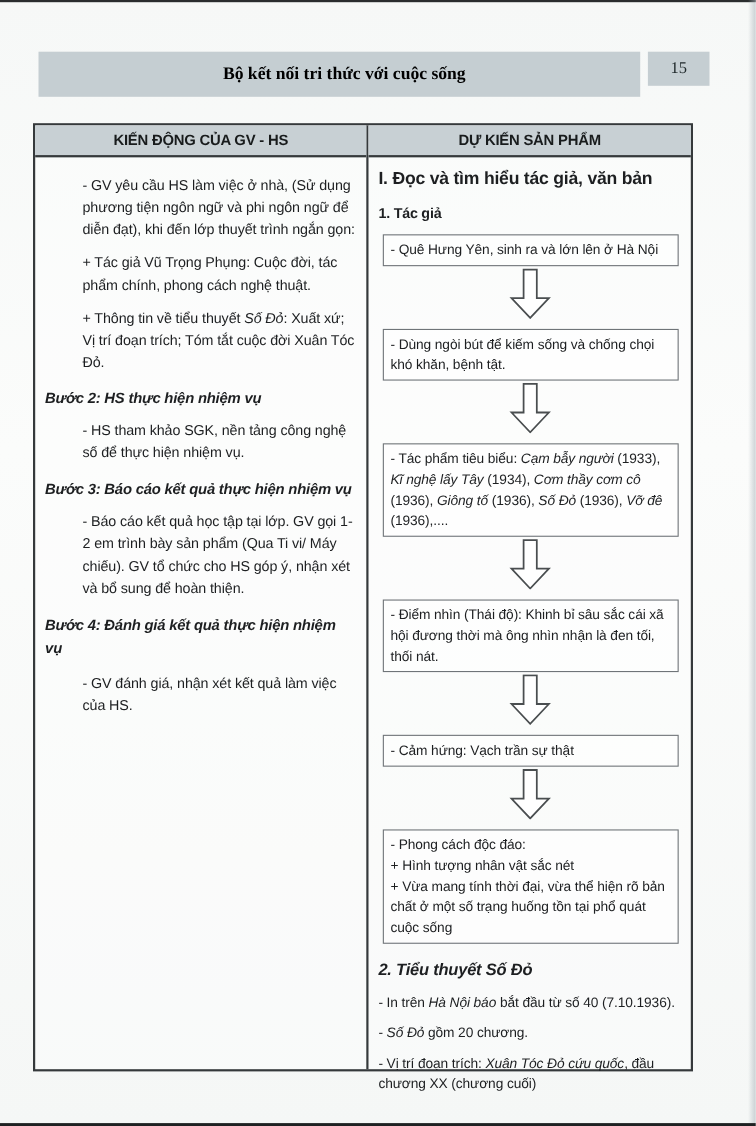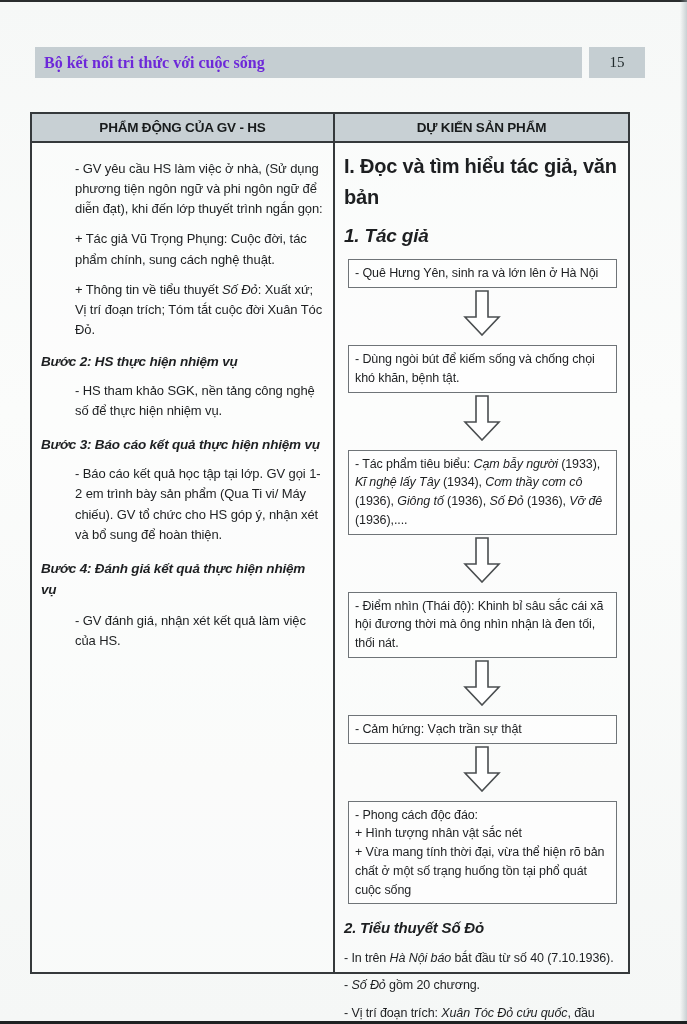--- a/index.html
+++ b/index.html
@@ -11,23 +11,23 @@
     color:#1d1f21;
     overflow:hidden;
   }
   .edge-top { position:absolute; top:0; left:0; width:100%; height:2px; background:#2a2d2e; }
   .edge-bottom { position:absolute; bottom:0; left:0; width:100%; height:3px; background:#1e2122; }
   .edge-right-shadow { position:absolute; top:0; right:0; width:7px; height:100%;
     background:linear-gradient(90deg, rgba(180,190,195,0) 0%, rgba(165,176,182,.55) 100%); }
 
   
   .running-head {
-    position:absolute; left:35px; top:47px; width:547px; height:31px;
+    position:absolute; left:35px; top:47px; width:547px; height:41px;
     background:#c5ced2; display:flex; align-items:center; padding-left:9px;
-    font-family:"Liberation Serif", serif; font-weight:bold; font-size:16px; color:#6d28d9;
+    font-family:"Liberation Serif", serif; font-weight:bold; font-size:16px; color:#000000;justify-content:center;
   }
   .page-num {
     position:absolute; left:589px; top:47px; width:56px; height:31px;
     background:#c5ced2; display:flex; align-items:center; justify-content:center;
     font-family:"Liberation Serif", serif; font-size:15px; color:#20292b;
   }
 
   
   .tbl {
     position:absolute; left:30px; top:112px; width:600px; height:862px;
@@ -42,22 +42,22 @@
     font-weight:bold; font-size:13.5px; letter-spacing:-0.2px; color:#181b1c;
   }
   .cell-body { flex:1; padding:8px 9px 6px 9px; font-size:13px; line-height:1.55; letter-spacing:-0.1px; }
 
   
   .step-h { font-size:13.5px; font-weight:bold; font-style:italic; letter-spacing:-0.2px; }
   .lp { margin-top:8px; margin-bottom:2px;margin-left:34px; }
   .mt10 { margin-top:10px; } .mt12 { margin-top:12px; } .mt14 { margin-top:14px; }
 
   
-  .rc-title { font-size:20px; font-weight:bold; letter-spacing:-0.2px; }
-  .rc-sub { font-size:19px; font-weight:bold; font-style:italic; margin-top:8px; letter-spacing:-0.2px; }
+  .rc-title { font-size:16px; font-weight:bold; letter-spacing:-0.2px; }
+  .rc-sub { font-size:13px; font-weight:bold; margin-top:8px; letter-spacing:-0.2px; }
   .fbox {
     border:1px solid #6f7478; background:rgba(255,255,255,.6);
     margin:9px 2px 0 4px; padding:4px 6px; font-size:12.5px; line-height:1.5;
   }
   .arrow-wrap { display:flex; justify-content:center; margin:2px 0; }
   .arrow-wrap svg { display:block; }
   .rc-sub2 { font-size:15px; font-weight:bold; font-style:italic; margin-top:12px; letter-spacing:-0.2px; }
   .nitem { margin-top:9px; font-size:12.5px; line-height:1.5; }
   i { font-style:italic; }
 </style>
@@ -71,24 +71,24 @@
 <div class="running-head">
   <span>Bộ kết nối tri thức với cuộc sống</span>
 </div>
 <div class="page-num">
   <span>15</span>
 </div>
 
 <div class="tbl">
 
   <div class="col col-left">
-    <div class="th">PHẨM ĐỘNG CỦA GV - HS</div>
+    <div class="th">KIẾN ĐỘNG CỦA GV - HS</div>
     <div class="cell-body">
       <div class="lp">- GV yêu cầu HS làm việc ở nhà, (Sử dụng phương tiện ngôn ngữ và phi ngôn ngữ để diễn đạt), khi đến lớp thuyết trình ngắn gọn:</div>
-      <div class="lp mt10">+ Tác giả Vũ Trọng Phụng: Cuộc đời, tác phẩm chính, sung cách nghệ thuật.</div>
+      <div class="lp mt10">+ Tác giả Vũ Trọng Phụng: Cuộc đời, tác phẩm chính, phong cách nghệ thuật.</div>
       <div class="lp mt10"><span>+ Thông tin về tiểu thuyết </span><i>Số Đỏ</i><span>: Xuất xứ; Vị trí đoạn trích; Tóm tắt cuộc đời Xuân Tóc Đỏ.</span></div>
       <div class="step-h mt12">Bước 2: HS thực hiện nhiệm vụ</div>
       <div class="lp">- HS tham khảo SGK, nền tảng công nghệ số để thực hiện nhiệm vụ.</div>
       <div class="step-h mt14">Bước 3: Báo cáo kết quả thực hiện nhiệm vụ</div>
       <div class="lp">- Báo cáo kết quả học tập tại lớp. GV gọi 1-2 em trình bày sản phẩm (Qua Ti vi/ Máy chiếu). GV tổ chức cho HS góp ý, nhận xét và bổ sung để hoàn thiện.</div>
       <div class="step-h mt14">Bước 4: Đánh giá kết quả thực hiện nhiệm vụ</div>
       <div class="lp mt10">- GV đánh giá, nhận xét kết quả làm việc của HS.</div>
     </div>
   </div>
 

